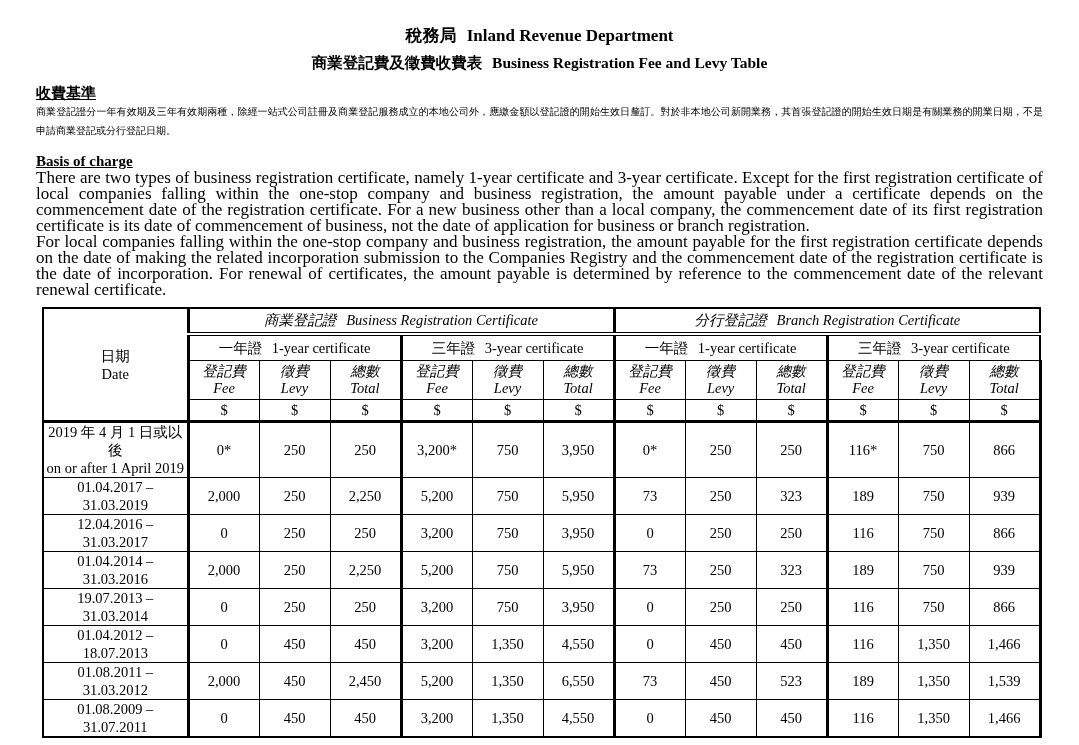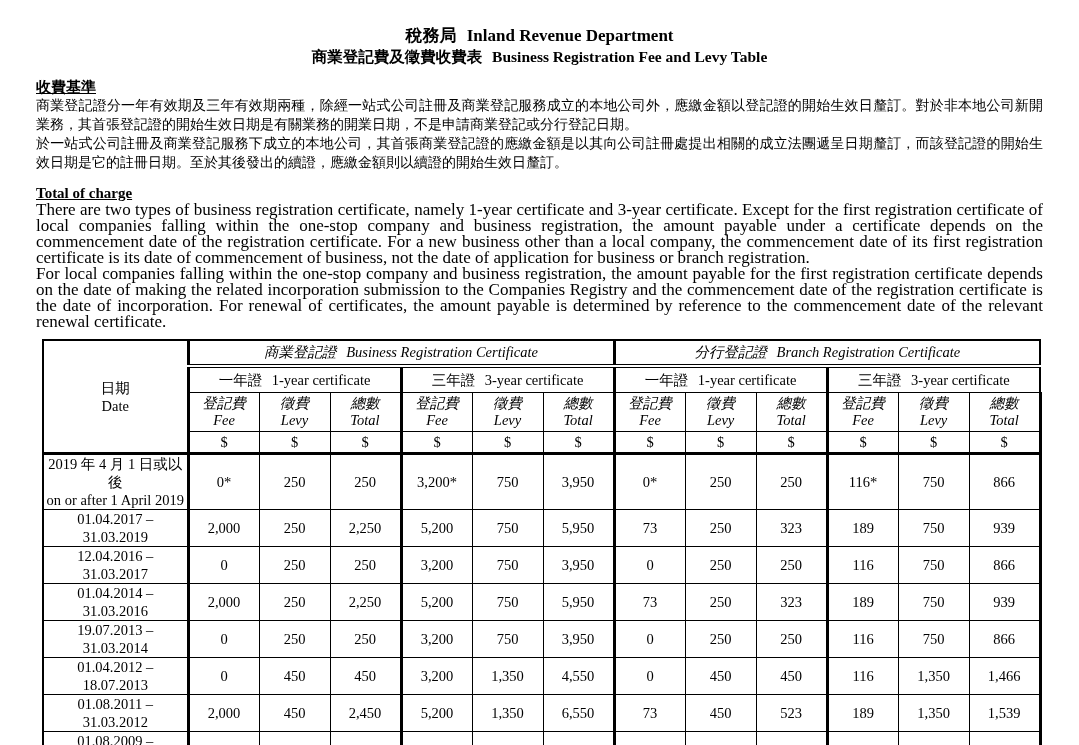--- a/index.html
+++ b/index.html
@@ -1,24 +1,24 @@
 <!DOCTYPE html>
 <html><head>
 <meta charset="utf-8">
 <style>
   html,body{margin:0;padding:0;background:#fff;}
   body{width:1079px;height:745px;color:#000;font-family:"Liberation Serif","DejaVu Serif",serif;overflow:hidden;}
   .page{box-sizing:border-box;width:1079px;height:745px;padding:26px 36px 8px 36px;}
   .title-block{text-align:center;font-weight:bold;}
   .title-line1{font-size:17px;line-height:20px;}
-  .title-line2{font-size:15.5px;line-height:19px;margin-top:1px;}
+  .title-line2{font-size:15.5px;line-height:19px;margin-top:7px;}
   .section{margin-top:12px;}
   .sec-heading{font-weight:bold;text-decoration:underline;font-size:15px;line-height:18px;}
   .para{margin:0;text-align:justify;font-size:17px;line-height:16px;}
-  .para.zh{font-size:14px;line-height:19px;}
+  .para.zh{font-size:10px;line-height:19px;}
   table.fee{border-collapse:collapse;width:999px;margin:9px 0 0 6px;table-layout:fixed;border:2px solid #000;}
   table.fee th,table.fee td{border:1px solid #000;font-weight:normal;font-size:14.5px;text-align:center;vertical-align:middle;padding:0 2px;overflow:hidden;}
   .bR{border-right:3px solid #000 !important;}
   .dbl{border-bottom:4px double #000 !important;font-style:italic;}
   .thickB{border-bottom:3px solid #000 !important;}
   tr.r-group th{height:23px;}
   tr.r-sub th{height:24px;}
   tr.r-colhead th{height:36px;line-height:17px;padding:1px 2px;font-style:italic;}
   tr.r-dollar th{height:20px;}
   tbody td{height:27px;}
@@ -38,25 +38,24 @@
     </div>
     <div class="title-line2">
       <span>商業登記費及徵費收費表</span>
       <span class="gapword">Business Registration Fee and Levy Table</span>
     </div>
   </div>
 
   <div class="section">
     <div class="sec-heading">收費基準</div>
     <p class="para zh">商業登記證分一年有效期及三年有效期兩種，除經一站式公司註冊及商業登記服務成立的本地公司外，應繳金額以登記證的開始生效日釐訂。對於非本地公司新開業務，其首張登記證的開始生效日期是有關業務的開業日期，不是申請商業登記或分行登記日期。</p>
-    <p class="para zh">於一站式公司註冊及商業登記服務下成立的本地公司，其首張商業登記證的應繳金額是以其向公司註冊處提出相關的成立法團遞呈日期釐訂，而該登記證的開始生效日期是它的註冊日期。至於其後發出的續證，應繳金額則以續證的開始生效日釐訂。</p>
   </div>
 
   <div class="section">
-    <div class="sec-heading">Total of charge</div>
+    <div class="sec-heading">Basis of charge</div>
     <p class="para">There are two types of business registration certificate, namely 1-year certificate and 3-year certificate. Except for the first registration certificate of local companies falling within the one-stop company and business registration, the amount payable under a certificate depends on the commencement date of the registration certificate. For a new business other than a local company, the commencement date of its first registration certificate is its date of commencement of business, not the date of application for business or branch registration.</p>
     <p class="para">For local companies falling within the one-stop company and business registration, the amount payable for the first registration certificate depends on the date of making the related incorporation submission to the Companies Registry and the commencement date of the registration certificate is the date of incorporation. For renewal of certificates, the amount payable is determined by reference to the commencement date of the relevant renewal certificate.</p>
   </div>
 
   <table class="fee">
     <colgroup>
       <col style="width:145px">
       <col span="12" style="width:71px">
     </colgroup>
     <thead>

